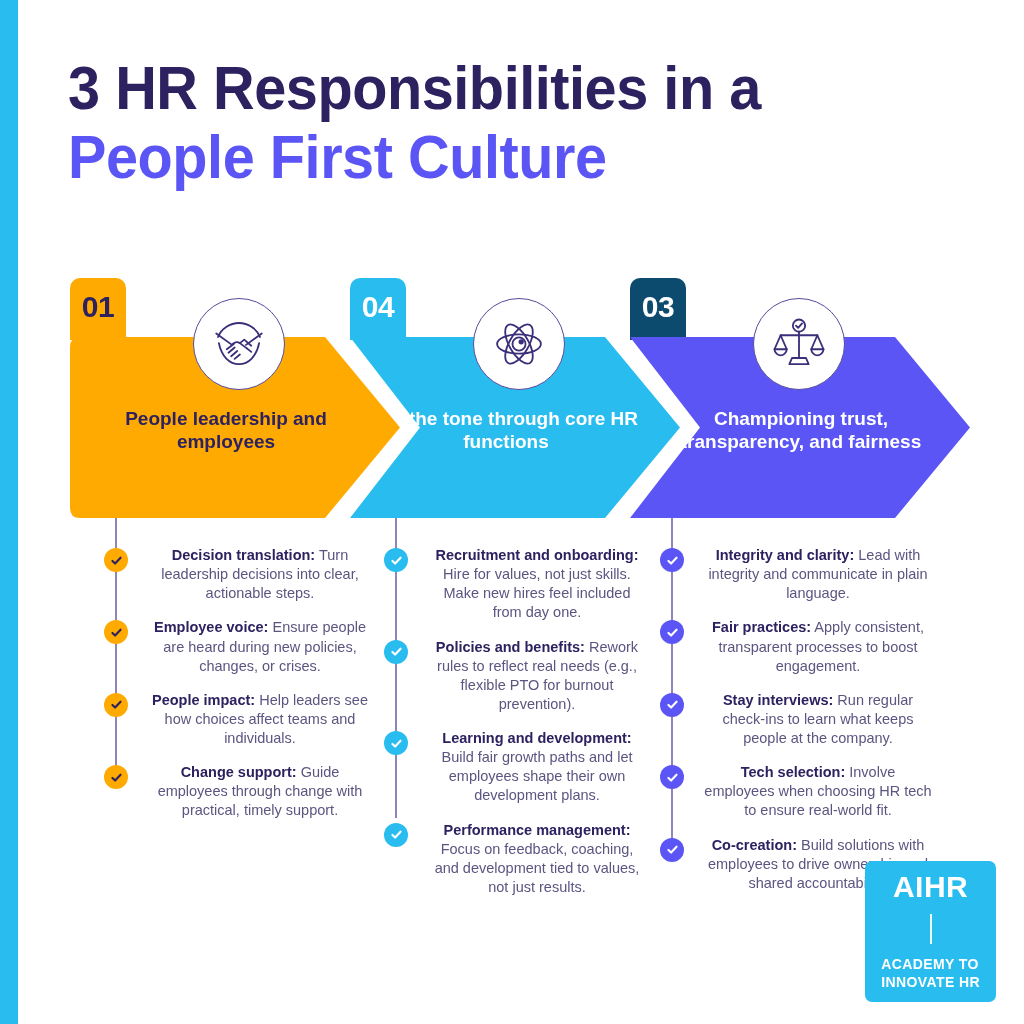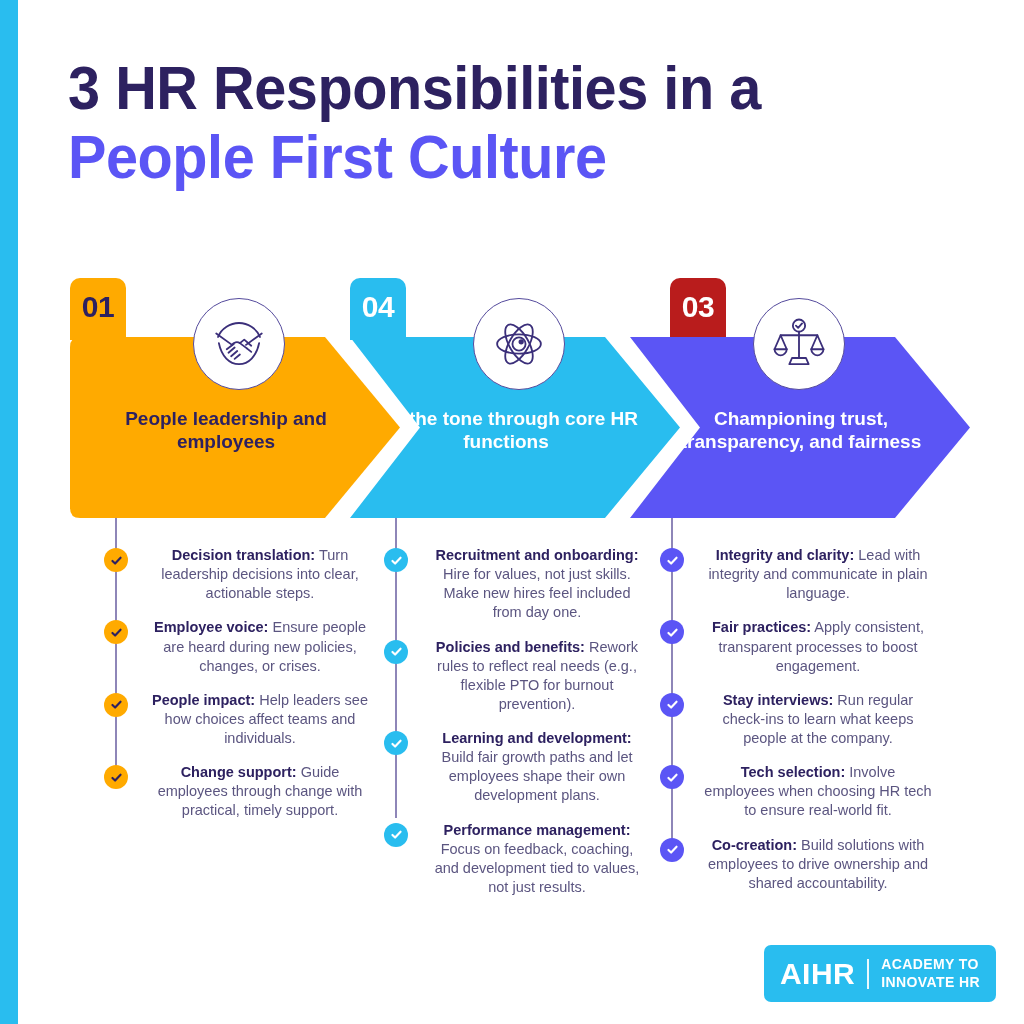--- a/index.html
+++ b/index.html
@@ -45,21 +45,21 @@
     position:absolute;top:278px;left:0;
     width:56px;height:62px;
     border-radius:10px 10px 0 0;
     display:flex;align-items:center;justify-content:center;
     padding-bottom:4px;
     box-sizing:border-box;
     font-size:30px;font-weight:bold;letter-spacing:-0.5px;
   }
   .u1 .num-tab{background:#FFAA00;color:#2D2160;}
   .u2 .num-tab{background:#29BDEF;color:#ffffff;}
-  .u3 .num-tab{background:#b91c1c;color:#ffffff;margin-left:40px;}
+  .u3 .num-tab{background:#0c4a6e;color:#ffffff;}
 
   
   .arrow-body{
     position:absolute;top:337px;left:0;
     height:181px;
   }
   .u1 .arrow-body{width:330px;}
   .u2 .arrow-body{width:330px;}
   .u3 .arrow-body{width:340px;}
   .arrow-svg{display:block;width:100%;height:100%;}
@@ -121,21 +121,21 @@
     font-size:14.5px;line-height:1.32;
     color:#5b5580;
   }
   .btext b{color:#2D2160;font-weight:bold;}
 
   
   .logo{
     position:absolute;right:28px;bottom:22px;
     background:#29BDEF;border-radius:7px;
     padding:11px 16px;
-    display:flex;align-items:center;gap:12px;
+    display:flex;align-items:center;gap:12px;flex-direction:column;
   }
   .logo-mark{
     font-family:"Liberation Sans Narrow","Liberation Sans",sans-serif;
     color:#ffffff;font-weight:bold;font-size:30px;letter-spacing:0.5px;line-height:1;
   }
   .logo-div{width:2px;height:30px;background:#ffffff;opacity:.9;}
   .logo-sub{color:#ffffff;font-size:14px;font-weight:bold;line-height:1.25;letter-spacing:0.4px;}
 </style>
 </head>
 <body>

